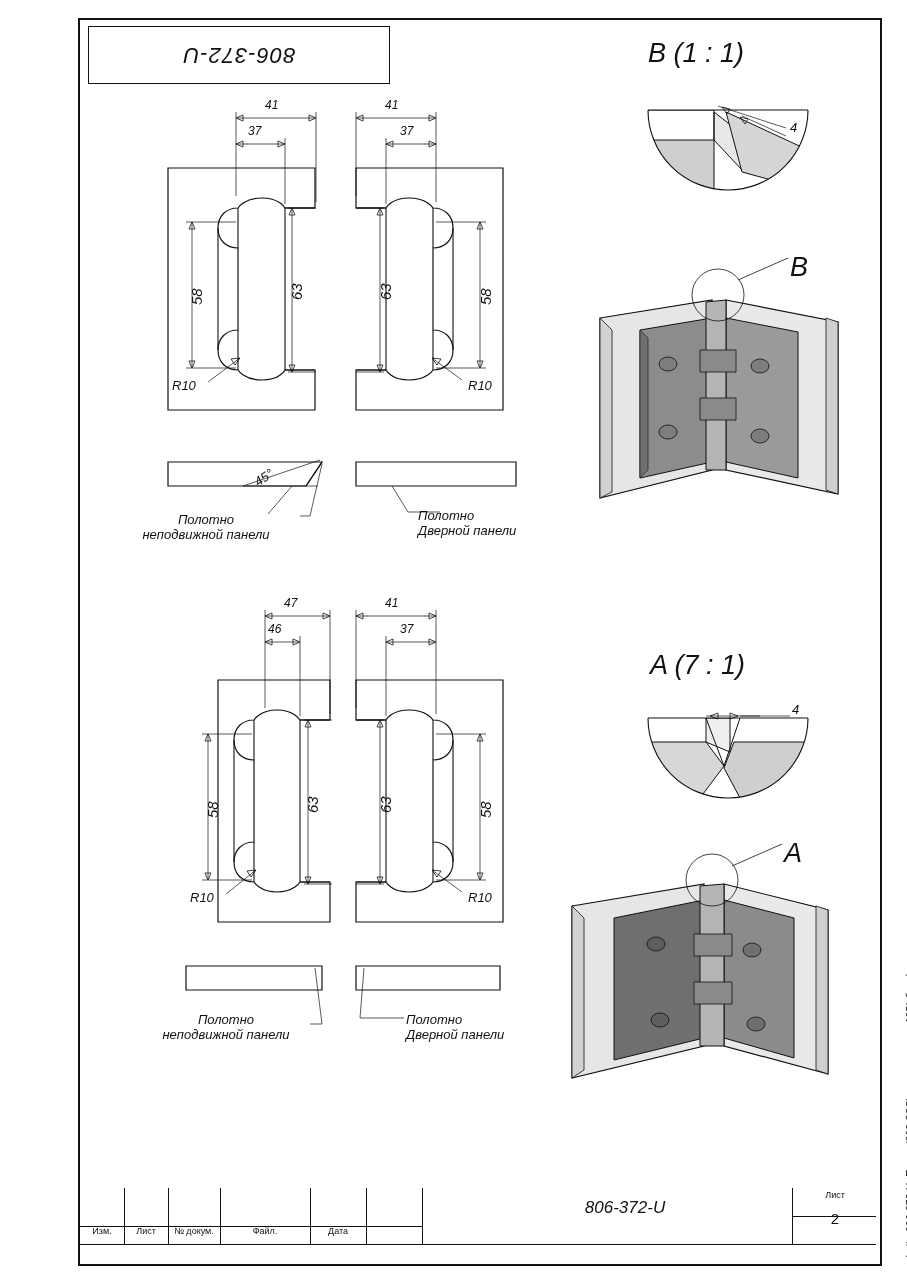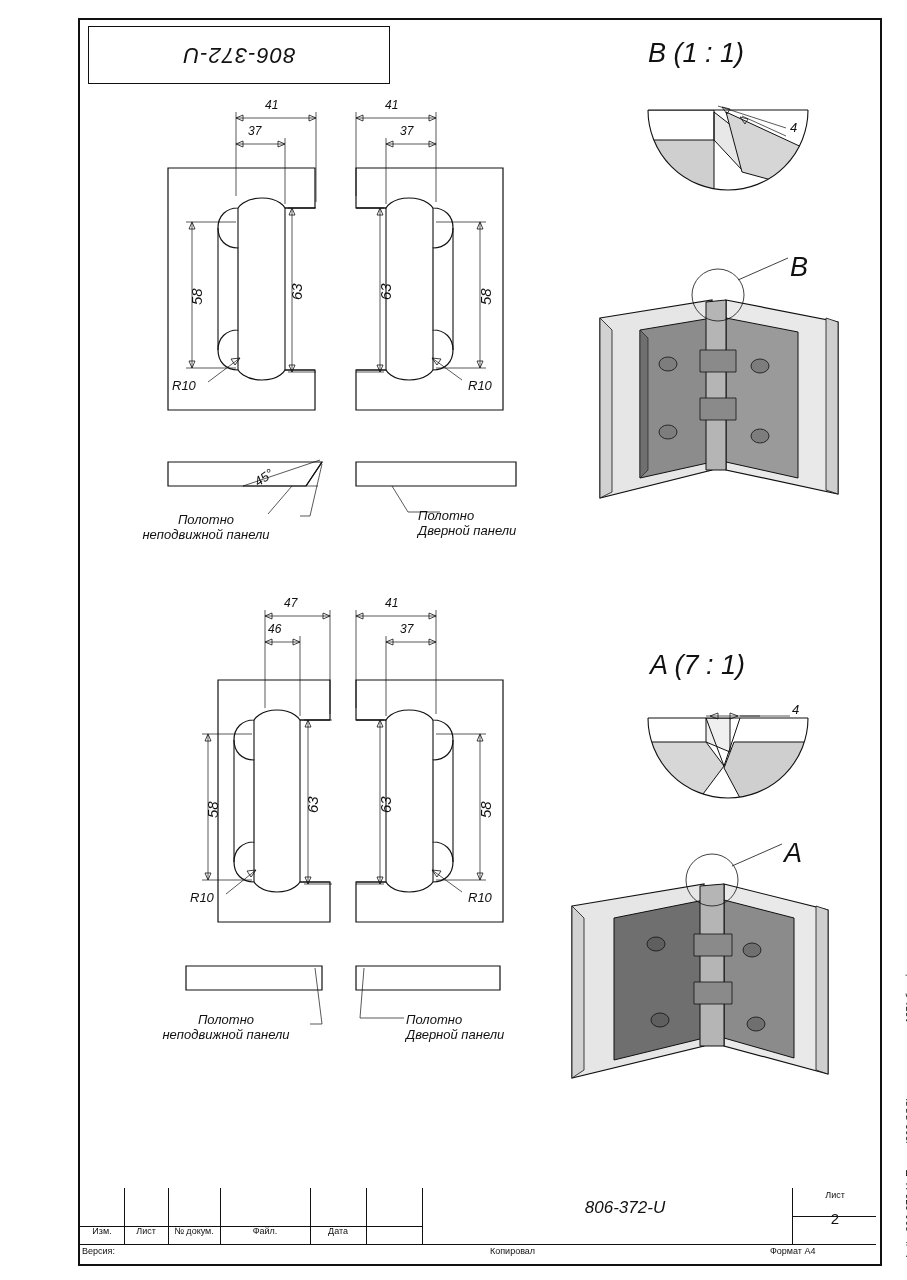--- a/index.html
+++ b/index.html
@@ -309,20 +309,15 @@
       <div class="tb-lab" style="left:88px;width:52px;">№ докум.</div>
       <div class="tb-lab" style="left:140px;width:90px;">Файл.</div>
       <div class="tb-lab" style="left:230px;width:56px;">Дата</div>
     </div>
     <div class="tb-name">806-372-U</div>
     <div class="tb-list">
       <div class="lab">Лист</div>
       <div class="num">2</div>
     </div>
     <div class="tb-sep"></div>
-    <div class="tb-foot">
-      <span style="left:2px;">Версия:</span>
-      <span style="left:410px;">Копировал</span>
-      <span style="left:690px;">Формат A4</span>
-    </div>
   </div>
 
 </div>
 
 </body></html>

